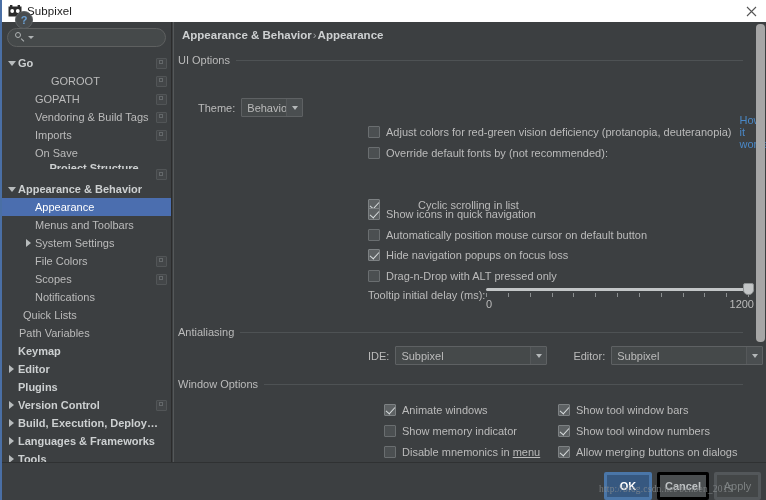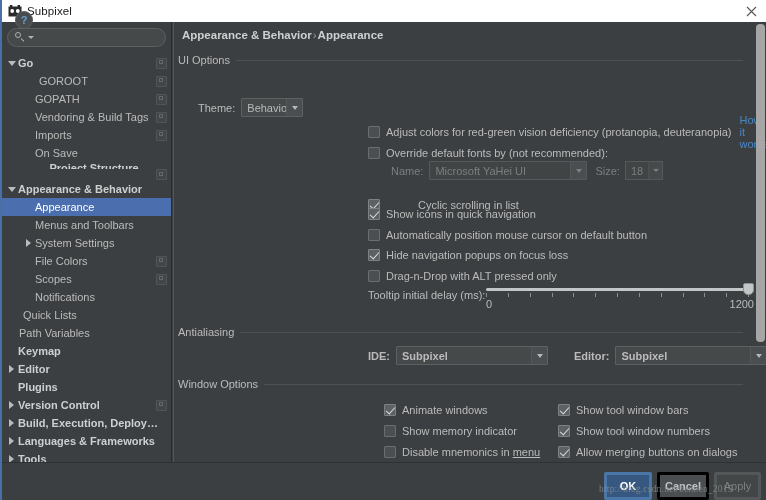--- a/index.html
+++ b/index.html
@@ -466,21 +466,21 @@
       </div>
     </div>
     <div class="tree" id="tree">
         <div class="trow bold" style="padding-left: 3px;">
           <span class="arrow down">
             <i></i>
           </span>
           <span class="lbl">Go</span>
           <span class="badge"></span>
         </div>
-        <div class="trow" style="padding-left: 24px;">
+        <div class="trow" style="padding-left: 36px;">
           <span class="arrow"></span>
           <span class="lbl">GOROOT</span>
           <span class="badge"></span>
         </div>
         <div class="trow" style="padding-left: 20px;">
           <span class="arrow"></span>
           <span class="lbl">GOPATH</span>
           <span class="badge"></span>
         </div>
         <div class="trow" style="padding-left: 20px;">
@@ -613,36 +613,20 @@
       <span class="cb" id="cb-adjust"></span>
       <span class="cblabel">Adjust colors for red-green vision deficiency (protanopia, deuteranopia)</span>
       <span class="link">How it works</span>
     </div>
 
     <div class="cbrow" style="position:absolute;left:195px;top:120px;">
       <span class="cb" id="cb-override"></span>
       <span class="cblabel">Override default fonts by (not recommended):</span>
     </div>
 
-    <div class="row" style="position:absolute;left:218px;top:139px;">
-      <span class="fieldlabel" style="color:#7b7f80;">Name:</span>
-      <span class="combo disabled" style="width:158px;margin-left:6px;">
-        <span class="val">Microsoft YaHei UI</span>
-        <span class="arw">
-            <i></i>
-          </span>
-      </span>
-      <span class="fieldlabel" style="color:#7b7f80;margin-left:8px;">Size:</span>
-      <span class="spin" style="margin-left:5px;">
-        <span class="val">18</span>
-        <span class="arw">
-            <i></i>
-          </span>
-      </span>
-    </div>
 
     <div id="ui-checks">
         <div class="cbrow" style="position: absolute; left: 195px; top: 172px; gap: 32px;">
           <span class="cb on"></span>
           <span class="cblabel">Cyclic scrolling in list</span>
         </div>
         <div class="cbrow" style="position: absolute; left: 195px; top: 181.5px;">
           <span class="cb on"></span>
           <span class="cblabel">Show icons in quick navigation</span>
         </div>
@@ -684,21 +668,21 @@
       <div class="sliderminmax" style="left:0;">0</div>
       <div class="sliderminmax" style="right:0;">1200</div>
     </div>
 
     <div class="section" style="top:304px;">
       <div class="sectitle">
         <span>Antialiasing</span>
         <span class="line"></span>
       </div>
     </div>
-    <div class="row" style="position:absolute;left:195px;top:324px;font-weight:bold;">
+    <div class="row" style="position:absolute;left:195px;top:324px;">
       <span class="fieldlabel">IDE:</span>
       <span class="combo" style="width:152px;margin-left:6px;">
         <span class="val">Subpixel</span>
         <span class="arw">
             <i></i>
           </span>
       </span>
       <span class="fieldlabel" style="margin-left:26px;">Editor:</span>
       <span class="combo" style="width:152px;margin-left:6px;">
         <span class="val">Subpixel</span>

